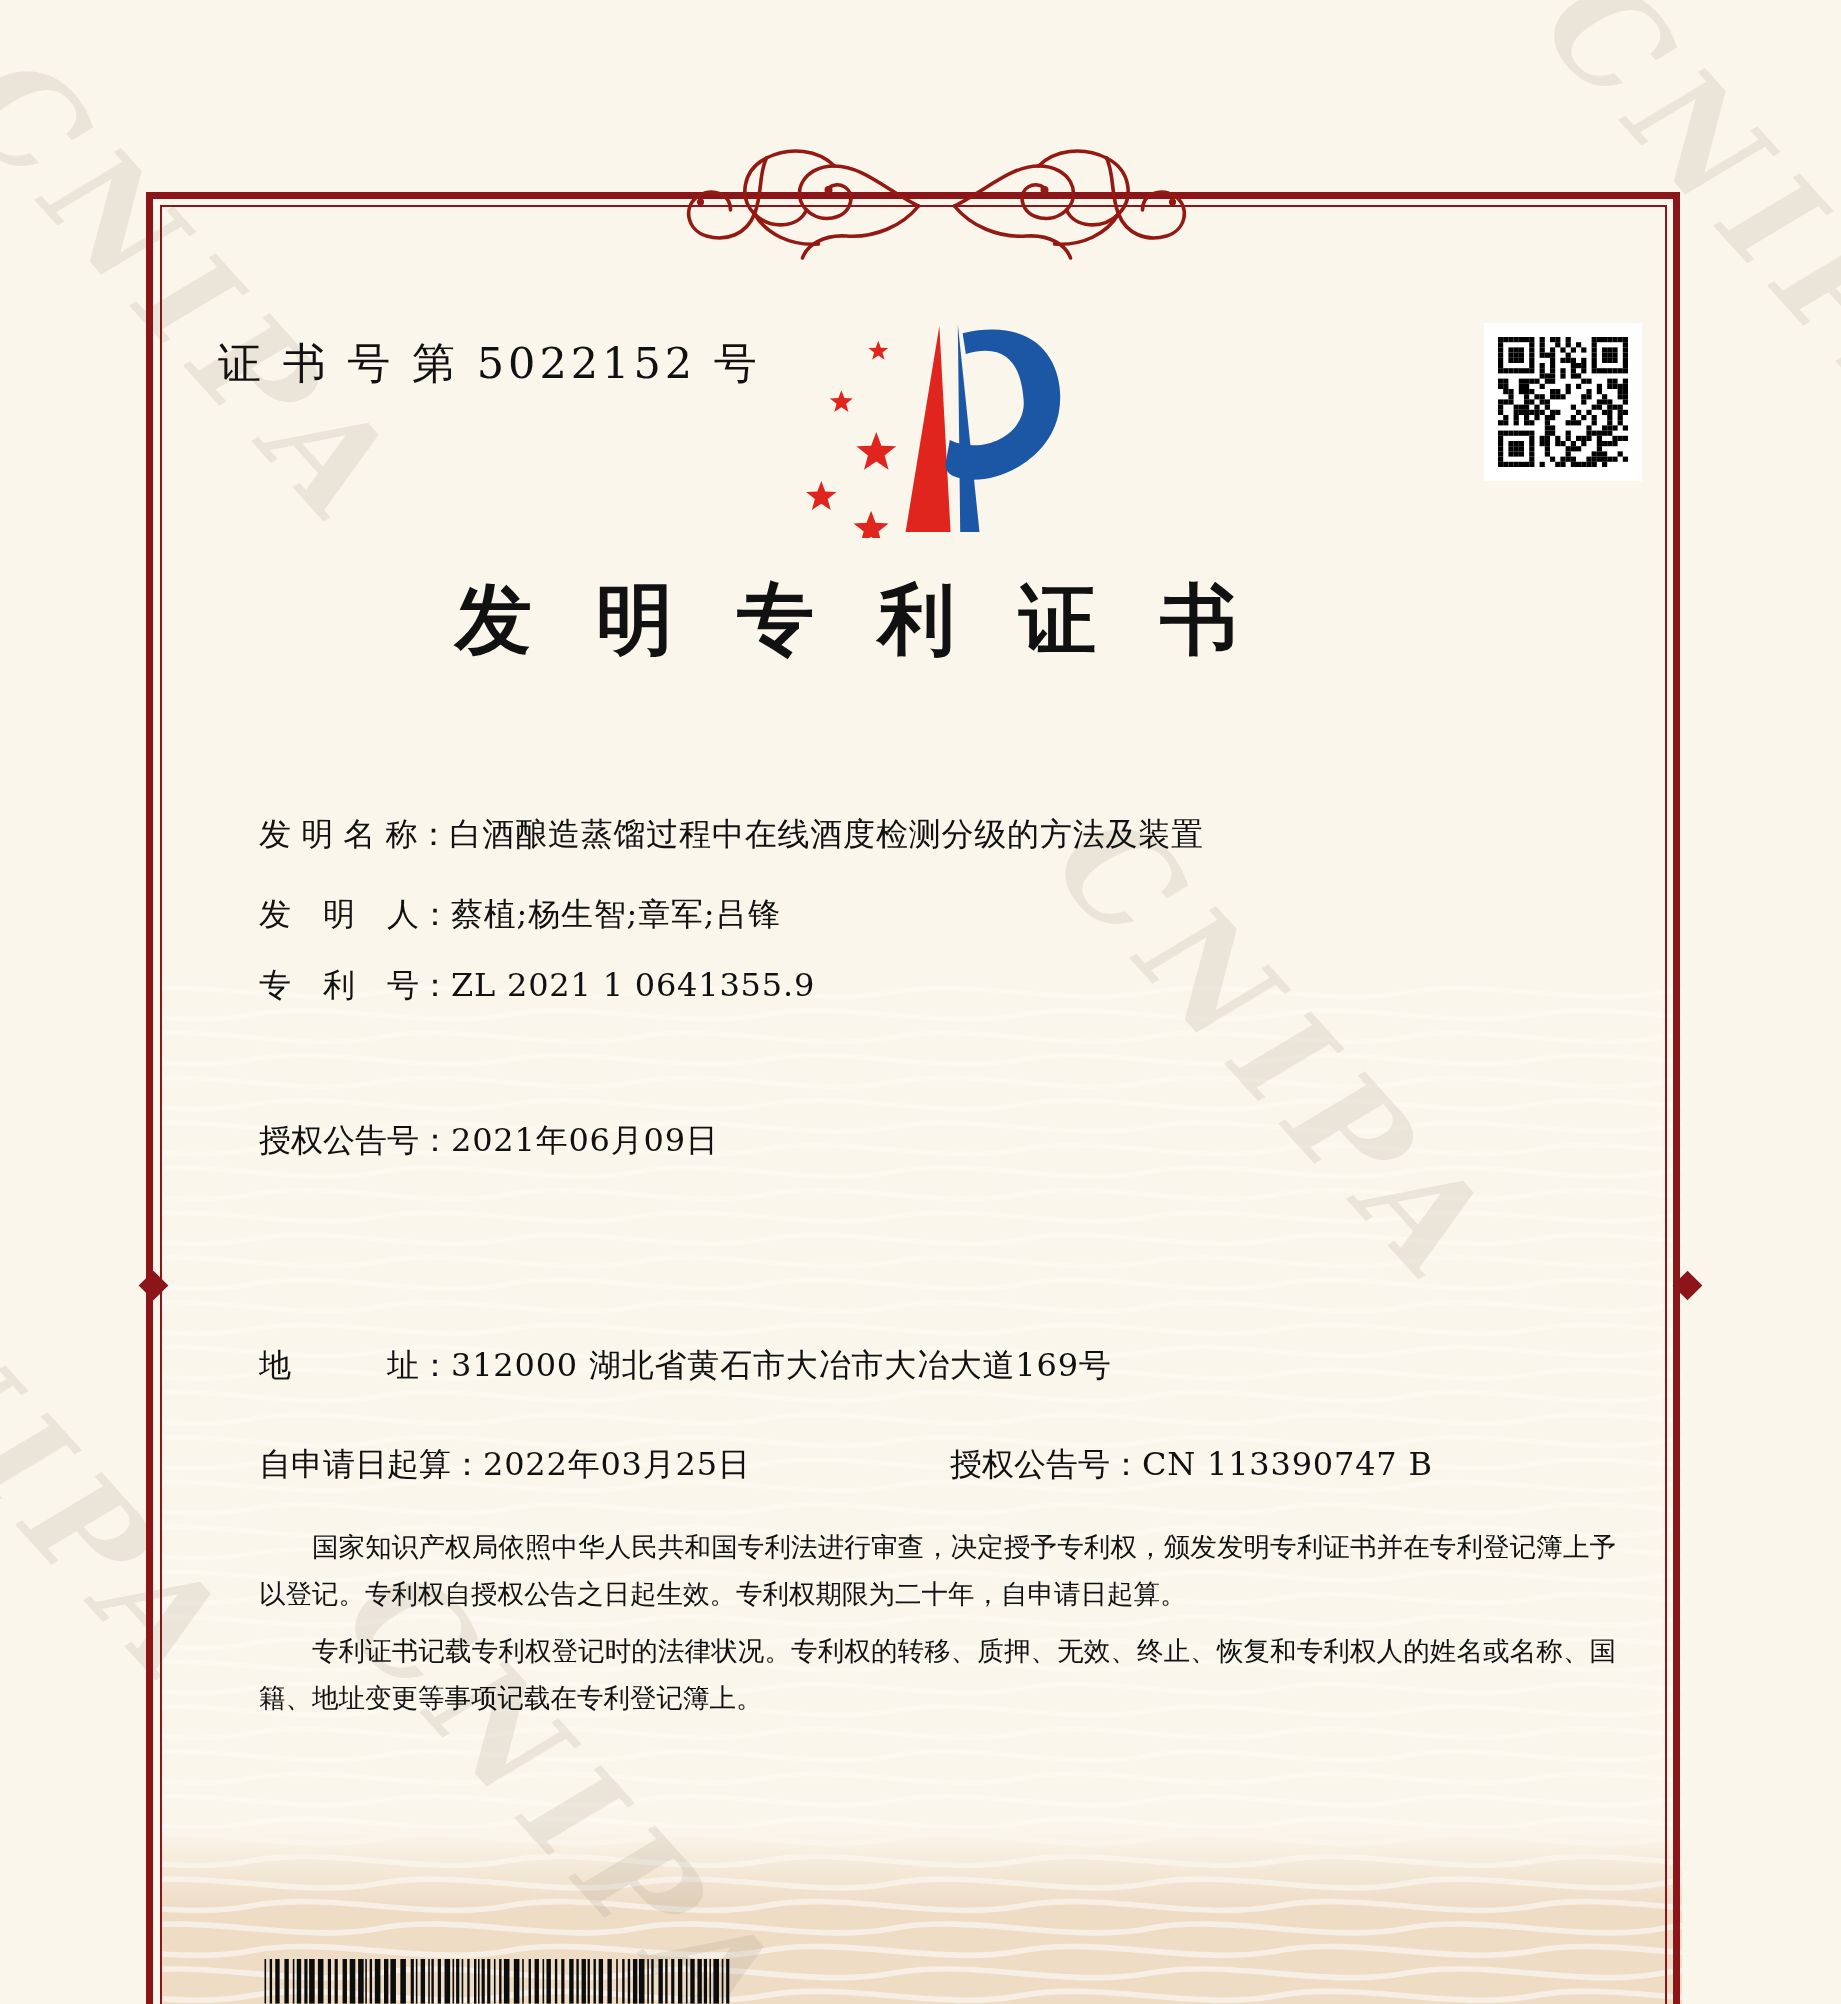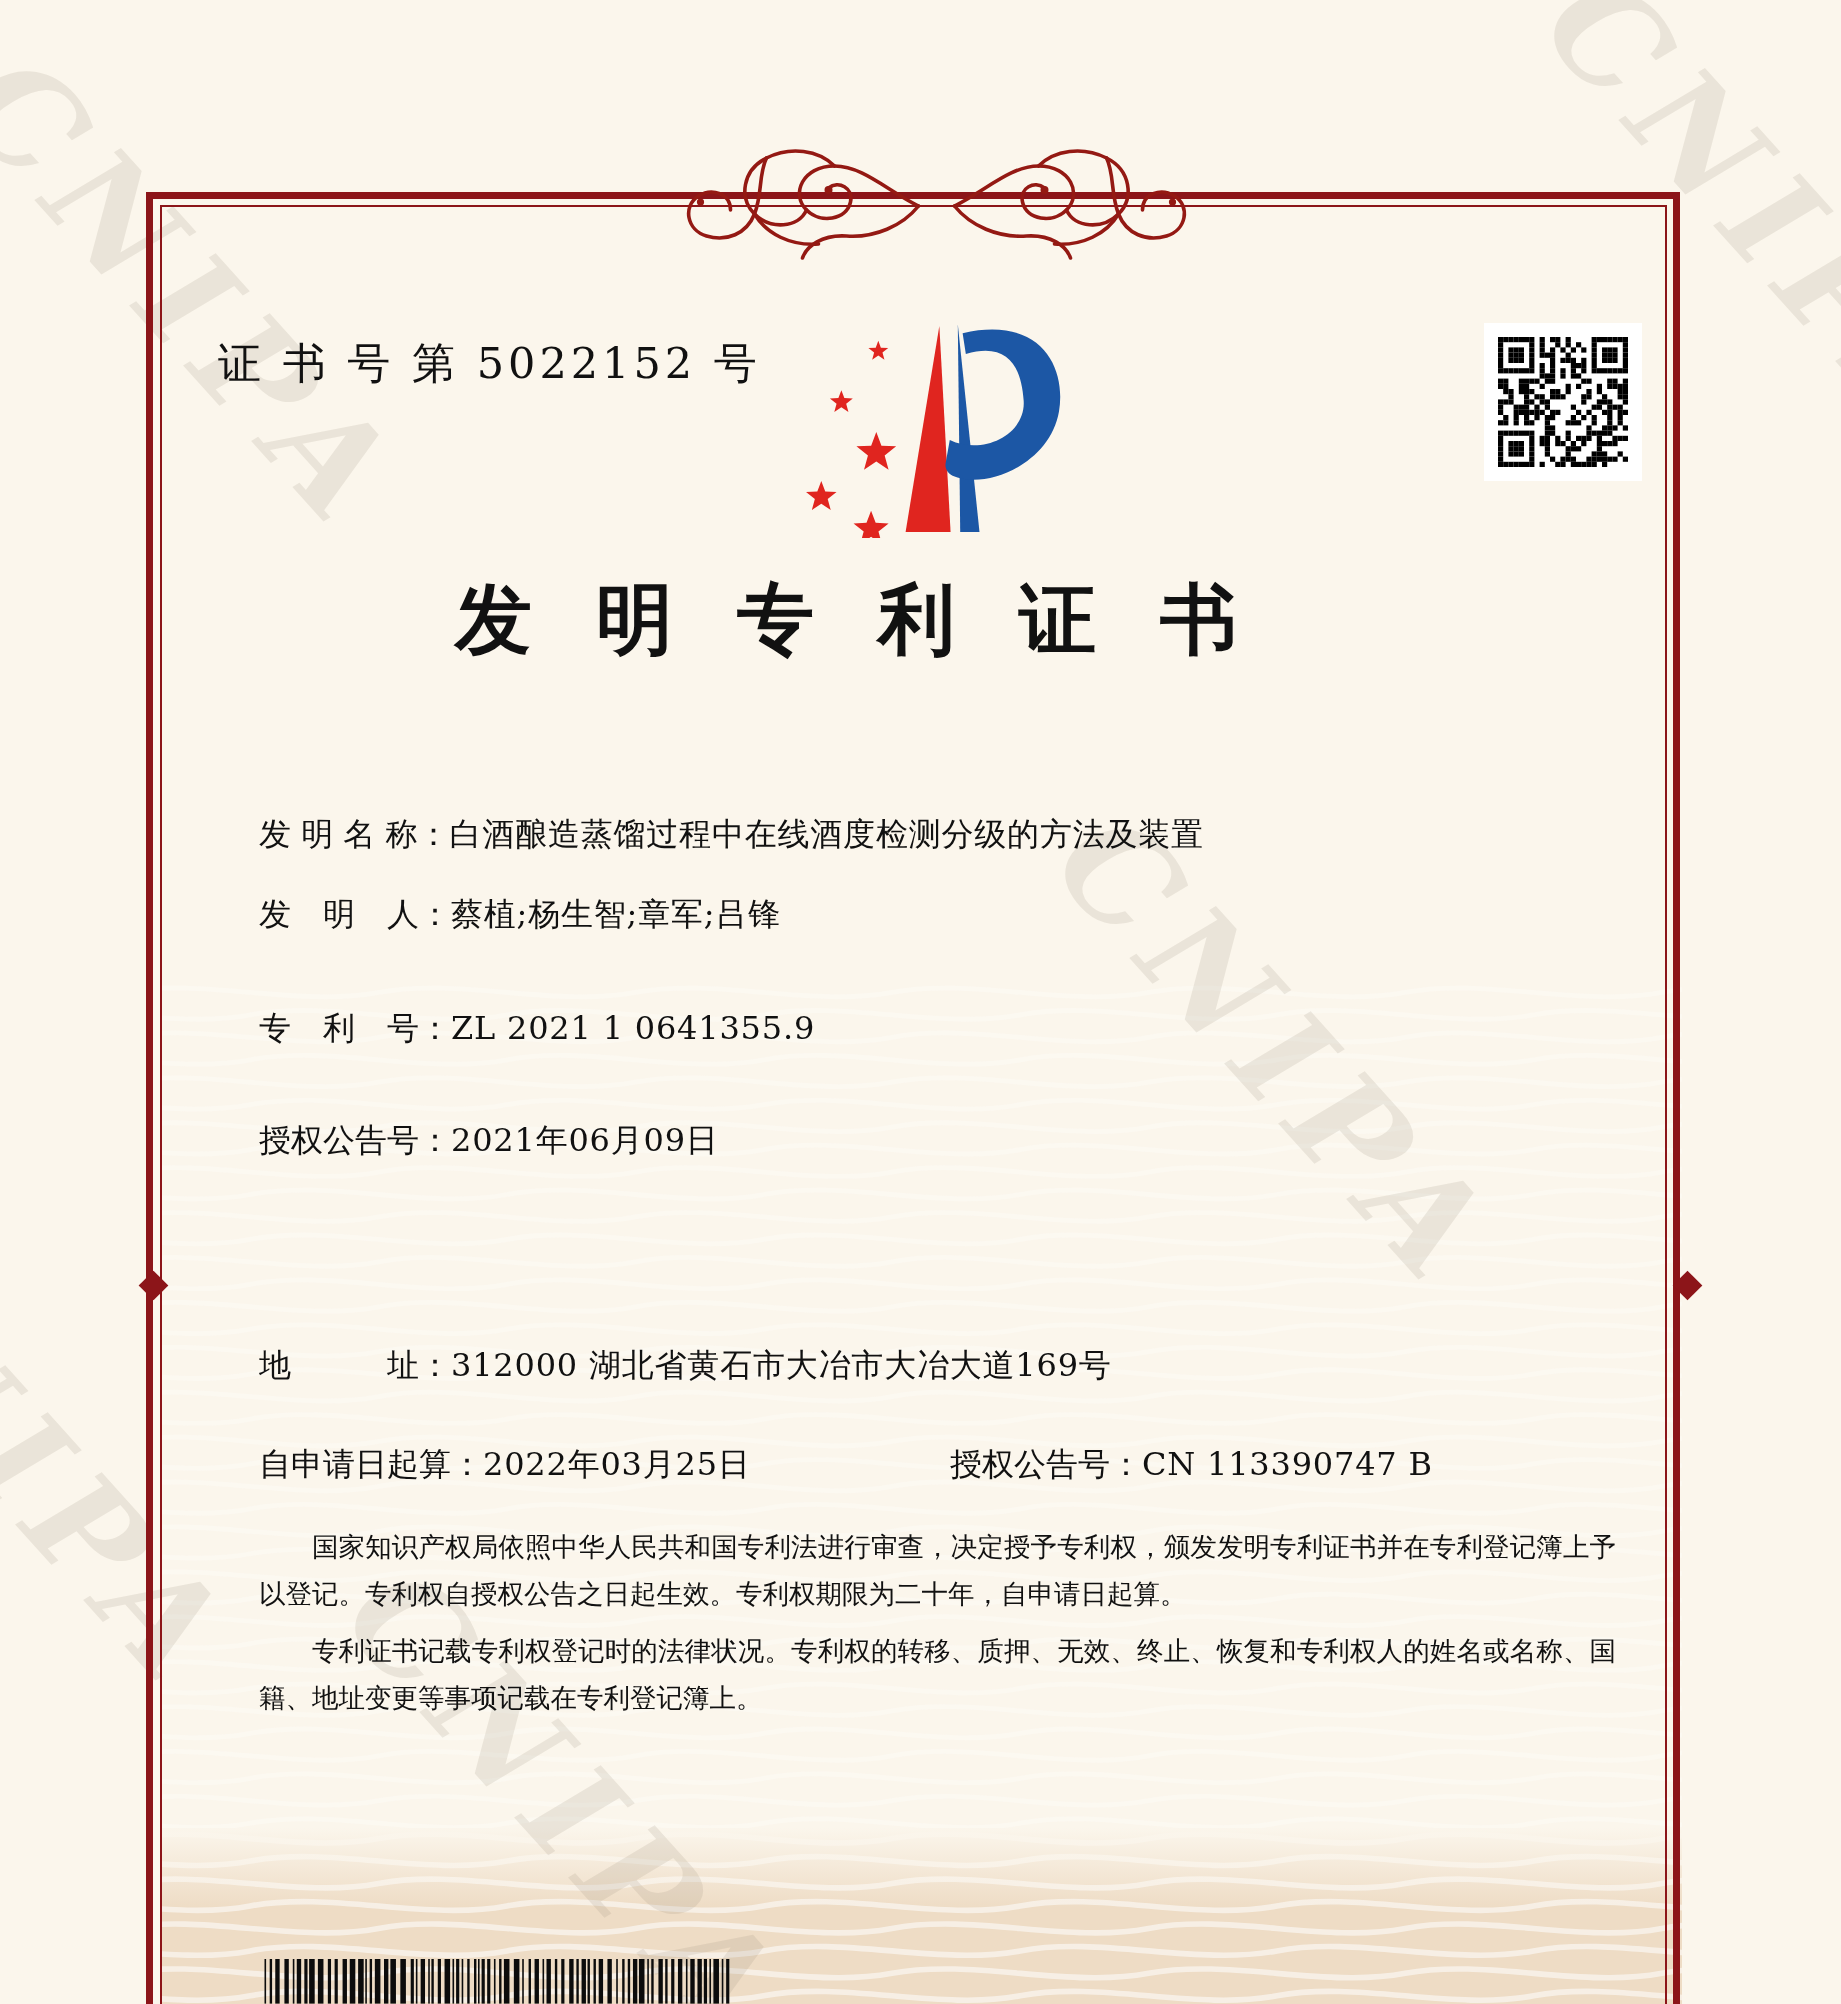--- a/index.html
+++ b/index.html
@@ -477,21 +477,21 @@
   </div>
 
   <div class="abs" id="title">发明专利证书</div>
 
   <div class="row" style="top:777px;margin-top:36px;">
     <span class="lbl">发 明 名 称：</span><span class="val">白酒酿造蒸馏过程中在线酒度检测分级的方法及装置</span>
   </div>
   <div class="row" style="top:893px;">
     <span class="lbl">发　明　人：</span><span class="val">蔡植;杨生智;章军;吕锋</span>
   </div>
-  <div class="row" style="top:1007px;">
+  <div class="row" style="top:964px;">
     <span class="lbl">专　利　号：</span><span class="val">ZL 2021 1 0641355.9</span>
   </div>
   <div class="row" style="top:1119px;">
     <span class="lbl">授权公告号：</span><span class="val">2021年06月09日</span>
   </div>
   <div class="row" style="top:1344px;">
     <span class="lbl">地　　　址：</span><span class="val">312000 湖北省黄石市大冶市大冶大道169号</span>
   </div>
   <div class="row" style="top:1443px;">
     <span class="lbl">自申请日起算：</span><span class="val">2022年03月25日</span>

